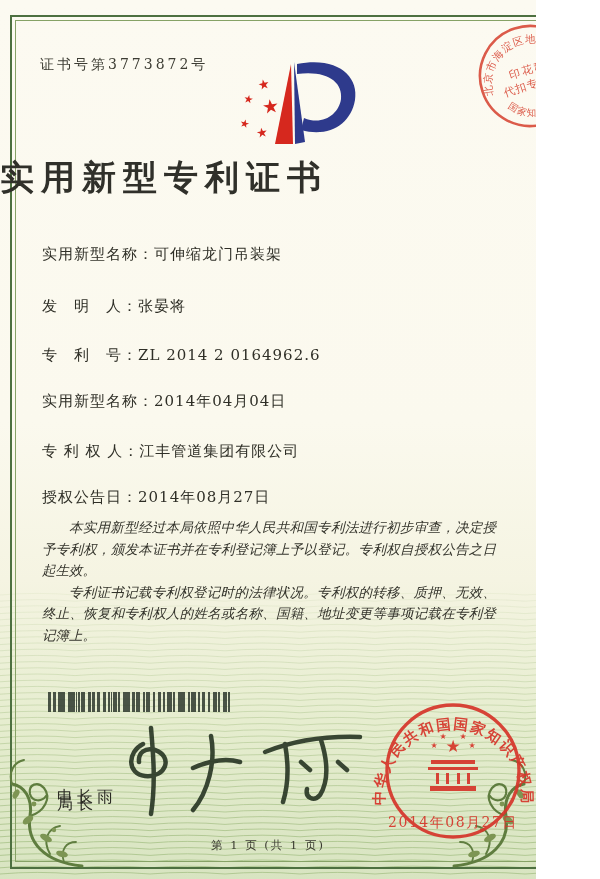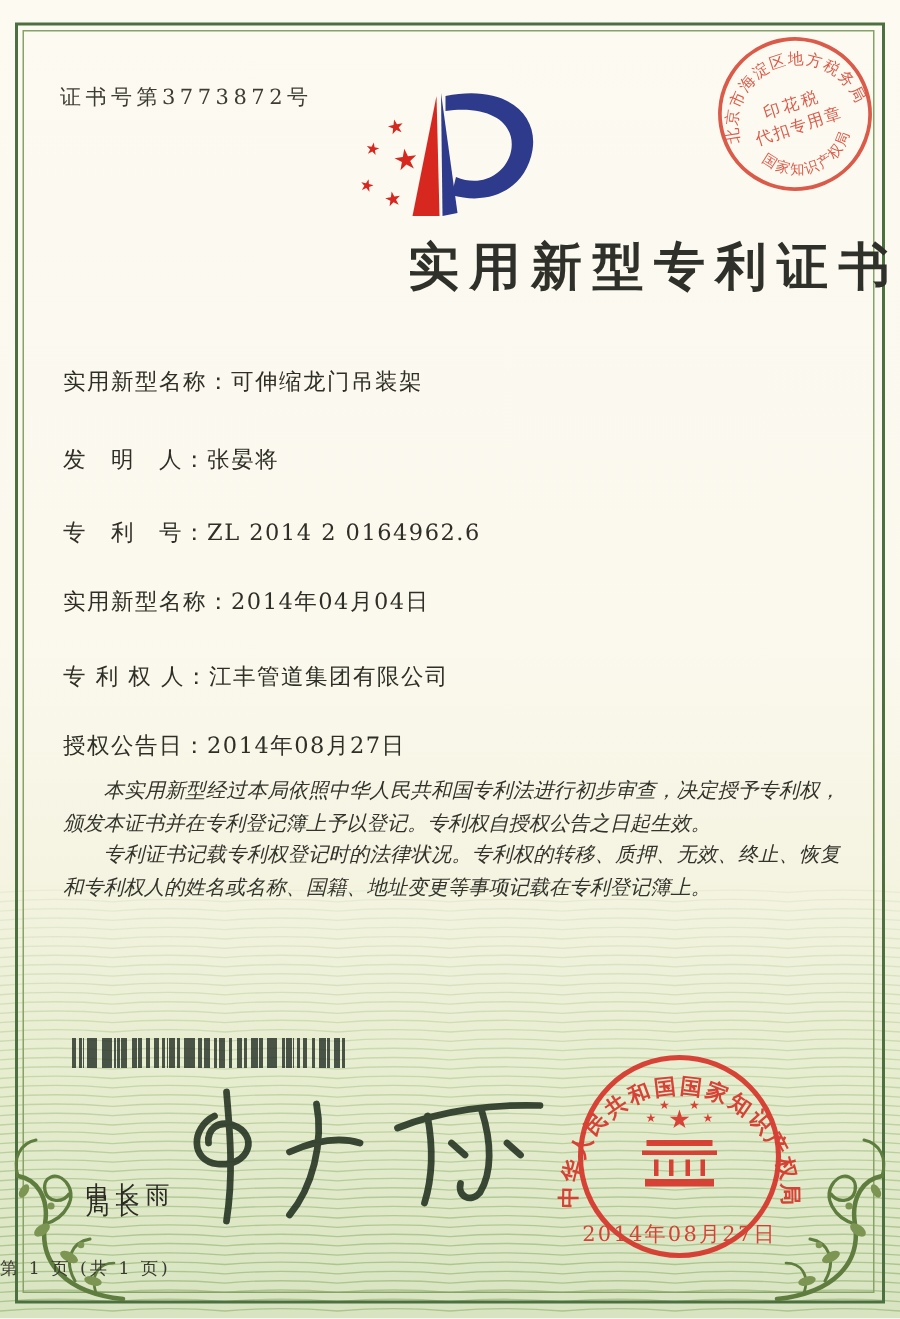--- a/index.html
+++ b/index.html
@@ -1,44 +1,44 @@
 <!DOCTYPE html>
 <html><head>
 <meta charset="utf-8">
 <style>
   html,body{margin:0;padding:0;}
   .page{
-    position:relative; width:600px; height:879px; overflow:hidden;
+    position:relative; width:536px; height:879px; overflow:hidden;
     background:linear-gradient(180deg,#fcfaf1 0%,#fbf9ee 48%,#f5f4e2 66%,#e6edcf 82%,#d8e4c1 100%);
     font-family:"DejaVu Serif","Liberation Serif",serif;
     color:#33332b;
   }
   .waves{position:absolute;left:0;top:590px;width:600px;height:289px;}
   .frame-outer{position:absolute;left:10px;top:15px;width:576px;height:850px;border:2px solid #4d7040;}
   .frame-inner{position:absolute;left:15px;top:20px;width:566px;height:840px;border:1px solid #86a266;}
   .cert-no{position:absolute;left:40px;top:56px;font-size:14px;letter-spacing:3px;color:#3c3c33;}
   .tax-stamp{position:absolute;left:472px;top:18px;width:116px;height:116px;transform:rotate(-18deg);opacity:.85;}
   .logo{position:absolute;left:235px;top:56px;width:130px;height:96px;}
-  .title{position:absolute;left:0;top:155px;width:100%;text-align:right;font-size:34px;font-weight:700;letter-spacing:7px;color:#30302a;}
+  .title{position:absolute;left:0;top:155px;width:100%;text-align:left;font-size:34px;font-weight:700;letter-spacing:7px;color:#30302a;}
   .field{position:absolute;left:42px;font-size:15px;letter-spacing:1px;color:#2f2f27;white-space:nowrap;}
   .f0{top:245px}.f1{top:297px}.f2{top:346px}.f3{top:392px}.f4{top:442px}.f5{top:488px}
   .body-text{position:absolute;left:42px;right:40px;top:517px;font-size:13.5px;line-height:21.5px;text-align:justify;color:#33332b;}
   .body-text p{margin:0;text-indent:2em;font-style:italic;}
   .barcode{
     position:absolute;left:48px;top:692px;width:182px;height:20px;opacity:.85;
     background:
       repeating-linear-gradient(90deg,#2e382e 0 2px,rgba(0,0,0,0) 2px 5px),
       repeating-linear-gradient(90deg,#2e382e 0 1px,rgba(0,0,0,0) 1px 7px),
       repeating-linear-gradient(90deg,#2e382e 0 3px,rgba(0,0,0,0) 3px 11px);
   }
   .director-title{position:absolute;left:57px;top:752px;font-size:16px;letter-spacing:4px;color:#2b2b24;margin-top:42px;}
   .director-name{position:absolute;left:57px;top:787px;font-size:16px;letter-spacing:4px;color:#2b2b24;}
   .signature{position:absolute;left:115px;top:722px;width:260px;height:100px;}
   .office-seal{position:absolute;left:368px;top:686px;width:170px;height:170px;opacity:.92;}
-  .page-footer{position:absolute;left:0;top:838px;width:100%;font-size:11.5px;letter-spacing:2px;color:#3a3a30;}
+  .page-footer{position:absolute;left:0;top:838px;width:100%;text-align:center;font-size:11.5px;letter-spacing:2px;color:#3a3a30;}
   .ornament{position:absolute;width:90px;height:130px;}
   .orn-left{left:4px;top:742px;}
   .orn-right{right:4px;top:742px;transform:scaleX(-1);}
   svg text{font-family:"DejaVu Serif","Liberation Serif",serif;}
 </style>
 </head>
 <body>
 
 <div class="page">
 

